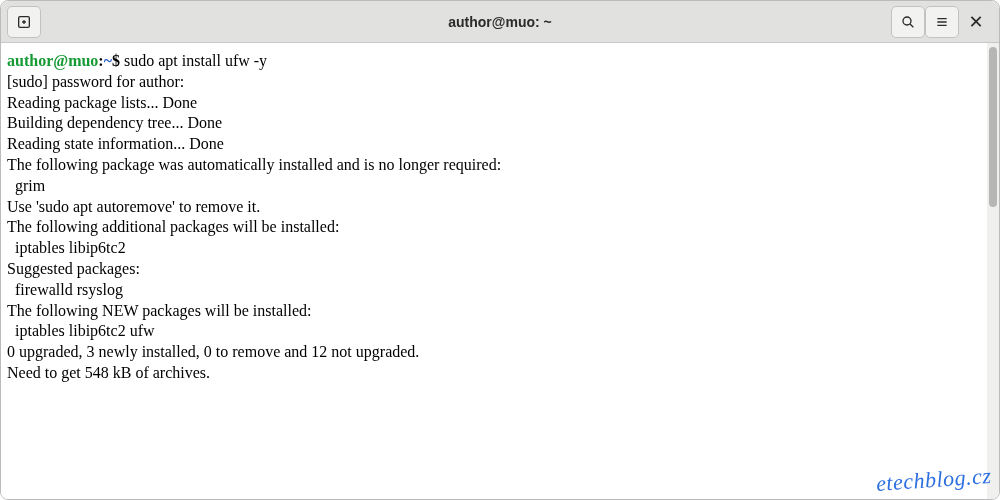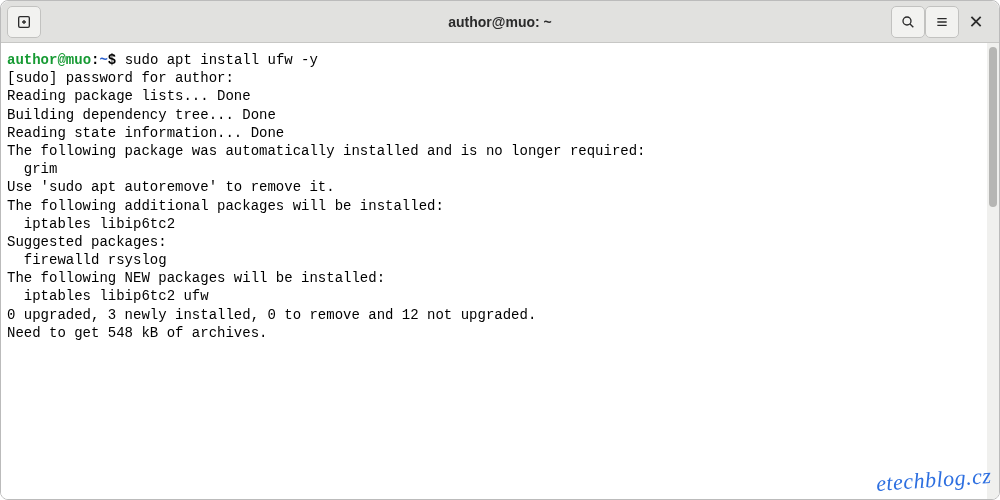--- a/index.html
+++ b/index.html
@@ -55,22 +55,22 @@
     color: #2b2b2b;
   }
   .term-wrap {
     height: 458px;
     display: flex;
   }
   .term {
     flex: 1;
     background: #ffffff;
     padding: 8px 8px 4px 6px;
-    font-family: Liberation Mono, monospace;
-    font-size: 14px;
+    font-family: Liberation Serif, serif;
+    font-size: 16px;
     line-height: 1.3;
     color: #000;
     white-space: pre;
     overflow: hidden;
   }
   .scrollbar {
     width: 12px;
     background: #f0f0ee;
     position: relative;
   }

